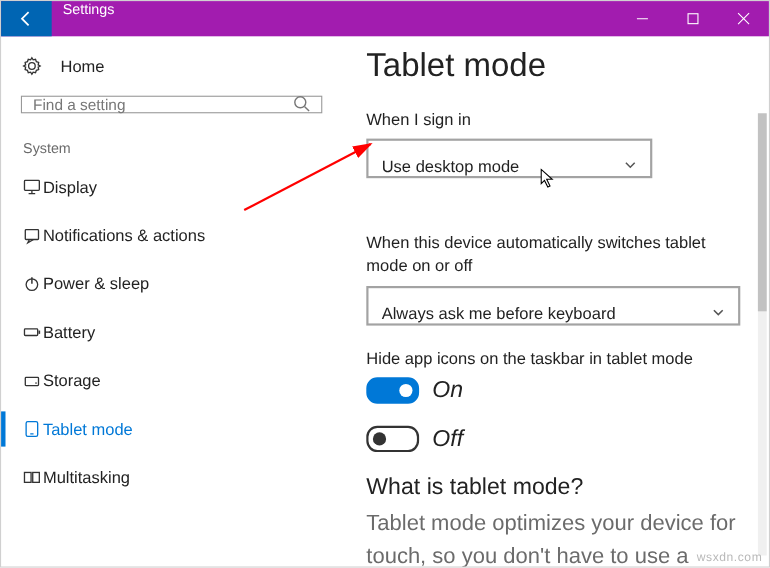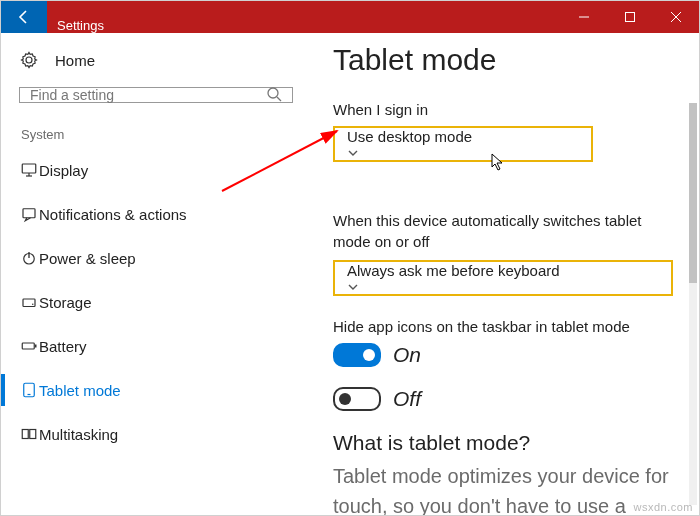--- a/index.html
+++ b/index.html
@@ -6,22 +6,22 @@
   html, body { margin:0; padding:0; }
   body {
     width:700px; height:516px;
     background:#fff; border:1px solid #d0d0d0;
     position:relative; overflow:hidden;
     color:#222;
   }
 
   
   .titlebar {
-    height:32px; background:#b91c1c; color:#fff;
-    display:flex; align-items:flex-end; position:relative;
+    height:32px; background:#a21caf; color:#fff;
+    display:flex; align-items:flex-start; position:relative;
   }
   .titlebar .back {
     width:46px; height:100%; background:#0065b3;
     display:flex; align-items:center; justify-content:center;
   }
   .titlebar .title { padding-left:10px; font-size:13px; }
   .titlebar .wincontrols {
     position:absolute; right:0; top:0; height:100%;
     display:flex;
   }
@@ -70,24 +70,24 @@
   
   .main {
     flex:1; padding:10px 28px 0 22px; position:relative;
     overflow:hidden;
   }
   .page-title { font-size:30px; font-weight:400; margin:0 0 24px 0; }
   .section-label { font-size:15px; margin-bottom:8px; }
   .section-label.narrow { max-width:340px; line-height:1.4;margin-top:48px; }
 
   .dropdown {
-    border:2px solid #eab308; height:36px; display:flex;
-    align-items:flex-start; justify-content:space-between;
+    border:2px solid #a3a3a3; height:36px; display:flex;
+    align-items:flex-end; justify-content:space-between;
     padding:0 12px; font-size:15px; margin-bottom:22px;
-    cursor:pointer; width:260px;flex-direction:column;
+    cursor:pointer; width:260px;
   }
   .dropdown.wide { width:340px; }
   .dropdown .chev { color:#555; }
 
   .toggle-row {
     display:flex; align-items:center; gap:12px;
     margin:8px 0 20px 0; font-size:21px;font-style:italic;
   }
   .toggle {
     width:44px; height:20px; border-radius:10px;
@@ -207,36 +207,36 @@
         <svg width="18" height="18" viewBox="0 0 24 24">
             <circle cx="12" cy="13" r="7" fill="none" stroke="#333" stroke-width="1.6"></circle>
             <line x1="12" y1="4" x2="12" y2="12" stroke="#333" stroke-width="1.8"></line>
           </svg>
       </span>
       <span>Power &amp; sleep</span>
     </div>
 
     <div class="navitem">
       <span class="nav-icon">
-        <svg width="18" height="18" viewBox="0 0 24 24">
-            <rect x="4" y="8" width="16" height="10" rx="1" fill="none" stroke="#333" stroke-width="1.6"></rect>
-            <circle cx="17" cy="15" r="1" fill="#333"></circle>
-          </svg>
-      </span>
-      <span>Storage</span>
-    </div>
-
-    <div class="navitem">
-      <span class="nav-icon">
         <svg width="20" height="18" viewBox="0 0 24 24">
             <rect x="3" y="8" width="16" height="8" rx="1" fill="none" stroke="#333" stroke-width="1.6"></rect>
             <rect x="20" y="10" width="2" height="4" fill="#333"></rect>
           </svg>
       </span>
       <span>Battery</span>
+    </div>
+
+    <div class="navitem">
+      <span class="nav-icon">
+        <svg width="18" height="18" viewBox="0 0 24 24">
+            <rect x="4" y="8" width="16" height="10" rx="1" fill="none" stroke="#333" stroke-width="1.6"></rect>
+            <circle cx="17" cy="15" r="1" fill="#333"></circle>
+          </svg>
+      </span>
+      <span>Storage</span>
     </div>
 
     <div class="navitem active">
       <span class="nav-icon">
         <svg width="18" height="18" viewBox="0 0 24 24">
             <rect x="5" y="3" width="14" height="18" rx="2" fill="none" stroke="#0078d7" stroke-width="1.6"></rect>
             <line x1="10" y1="18" x2="14" y2="18" stroke="#0078d7" stroke-width="1.6"></line>
           </svg>
       </span>
       <span>Tablet mode</span>

